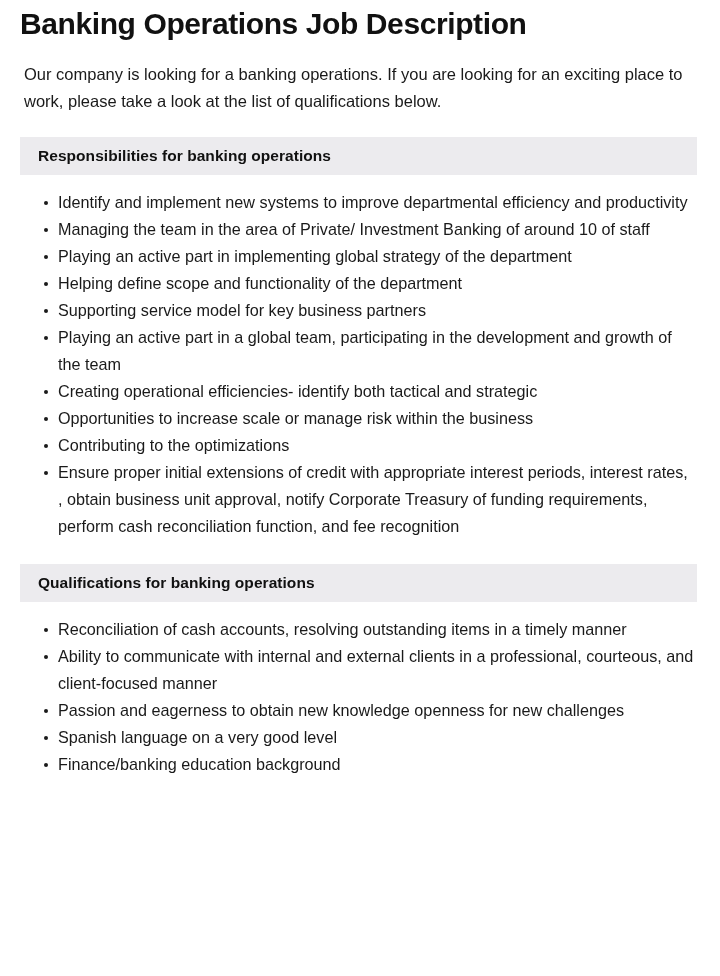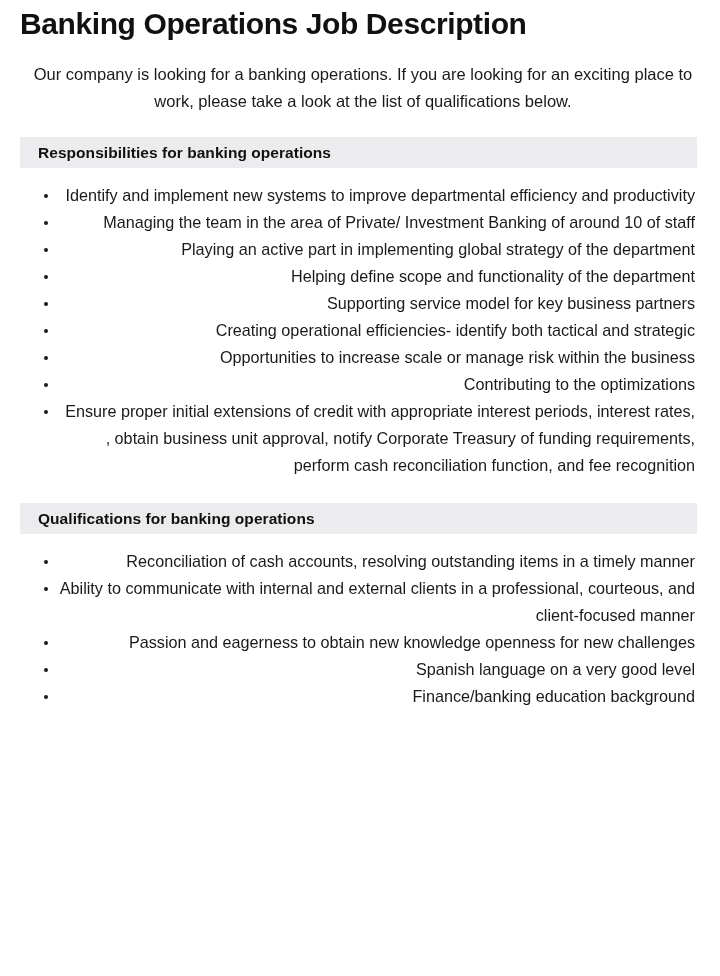--- a/index.html
+++ b/index.html
@@ -29,54 +29,52 @@
     text-align: left;
     font-size: 30px;
     font-weight: 700;
     letter-spacing: -0.4px;
     line-height: 40px;
     color: #111111;
   }
 
   
   .intro {
-    margin: 17px 0 0 7px;
+    margin: 17px 0 0 0;
     padding: 0 25px 0 24px;
     font-size: 16.5px;
     line-height: 27px;
     color: #1a1a1a;
-    text-align: center;
   }
 
   
   .section {
     margin-top: 22px;
   }
   .section-header {
     margin: 0 23px 0 20px;
     background: #ecebee;
-    height: 31px;
+    height: 38px;
     display: flex;
     align-items: center;
     padding: 0 0 0 18px;
     box-sizing: border-box;
   }
   .section-header-text {
     font-size: 15.5px;
     font-weight: 700;
     color: #111111;
     letter-spacing: 0.05px;
   }
 
   
   .bullet-list {
     list-style: none;
     margin: 14px 0 0 0;
     padding: 0 25px 0 0;
-    text-align: right;
   }
   .bullet-item {
     position: relative;
     margin: 0 0 0 0;
     padding: 0 0 0 58px;
     font-size: 16.2px;
     line-height: 27px;
     color: #1a1a1a;
   }
   .bullet-item::before {
@@ -109,20 +107,21 @@
   <div class="section section-responsibilities">
     <div class="section-header">
       <span class="section-header-text">Responsibilities for banking operations</span>
     </div>
     <ul class="bullet-list">
       <li class="bullet-item">Identify and implement new systems to improve departmental efficiency and productivity</li>
       <li class="bullet-item">Managing the team in the area of Private/ Investment Banking of around 10 of staff</li>
       <li class="bullet-item">Playing an active part in implementing global strategy of the department</li>
       <li class="bullet-item">Helping define scope and functionality of the department</li>
       <li class="bullet-item">Supporting service model for key business partners</li>
+      <li class="bullet-item">Playing an active part in a global team, participating in the development and growth of the team</li>
       <li class="bullet-item">Creating operational efficiencies- identify both tactical and strategic</li>
       <li class="bullet-item">Opportunities to increase scale or manage risk within the business</li>
       <li class="bullet-item">Contributing to the optimizations</li>
       <li class="bullet-item">Ensure proper initial extensions of credit with appropriate interest periods, interest rates, , obtain business unit approval, notify Corporate Treasury of funding requirements, perform cash reconciliation function, and fee recognition</li>
     </ul>
   </div>
 
   <div class="section section-qualifications">
     <div class="section-header">
       <span class="section-header-text">Qualifications for banking operations</span>

